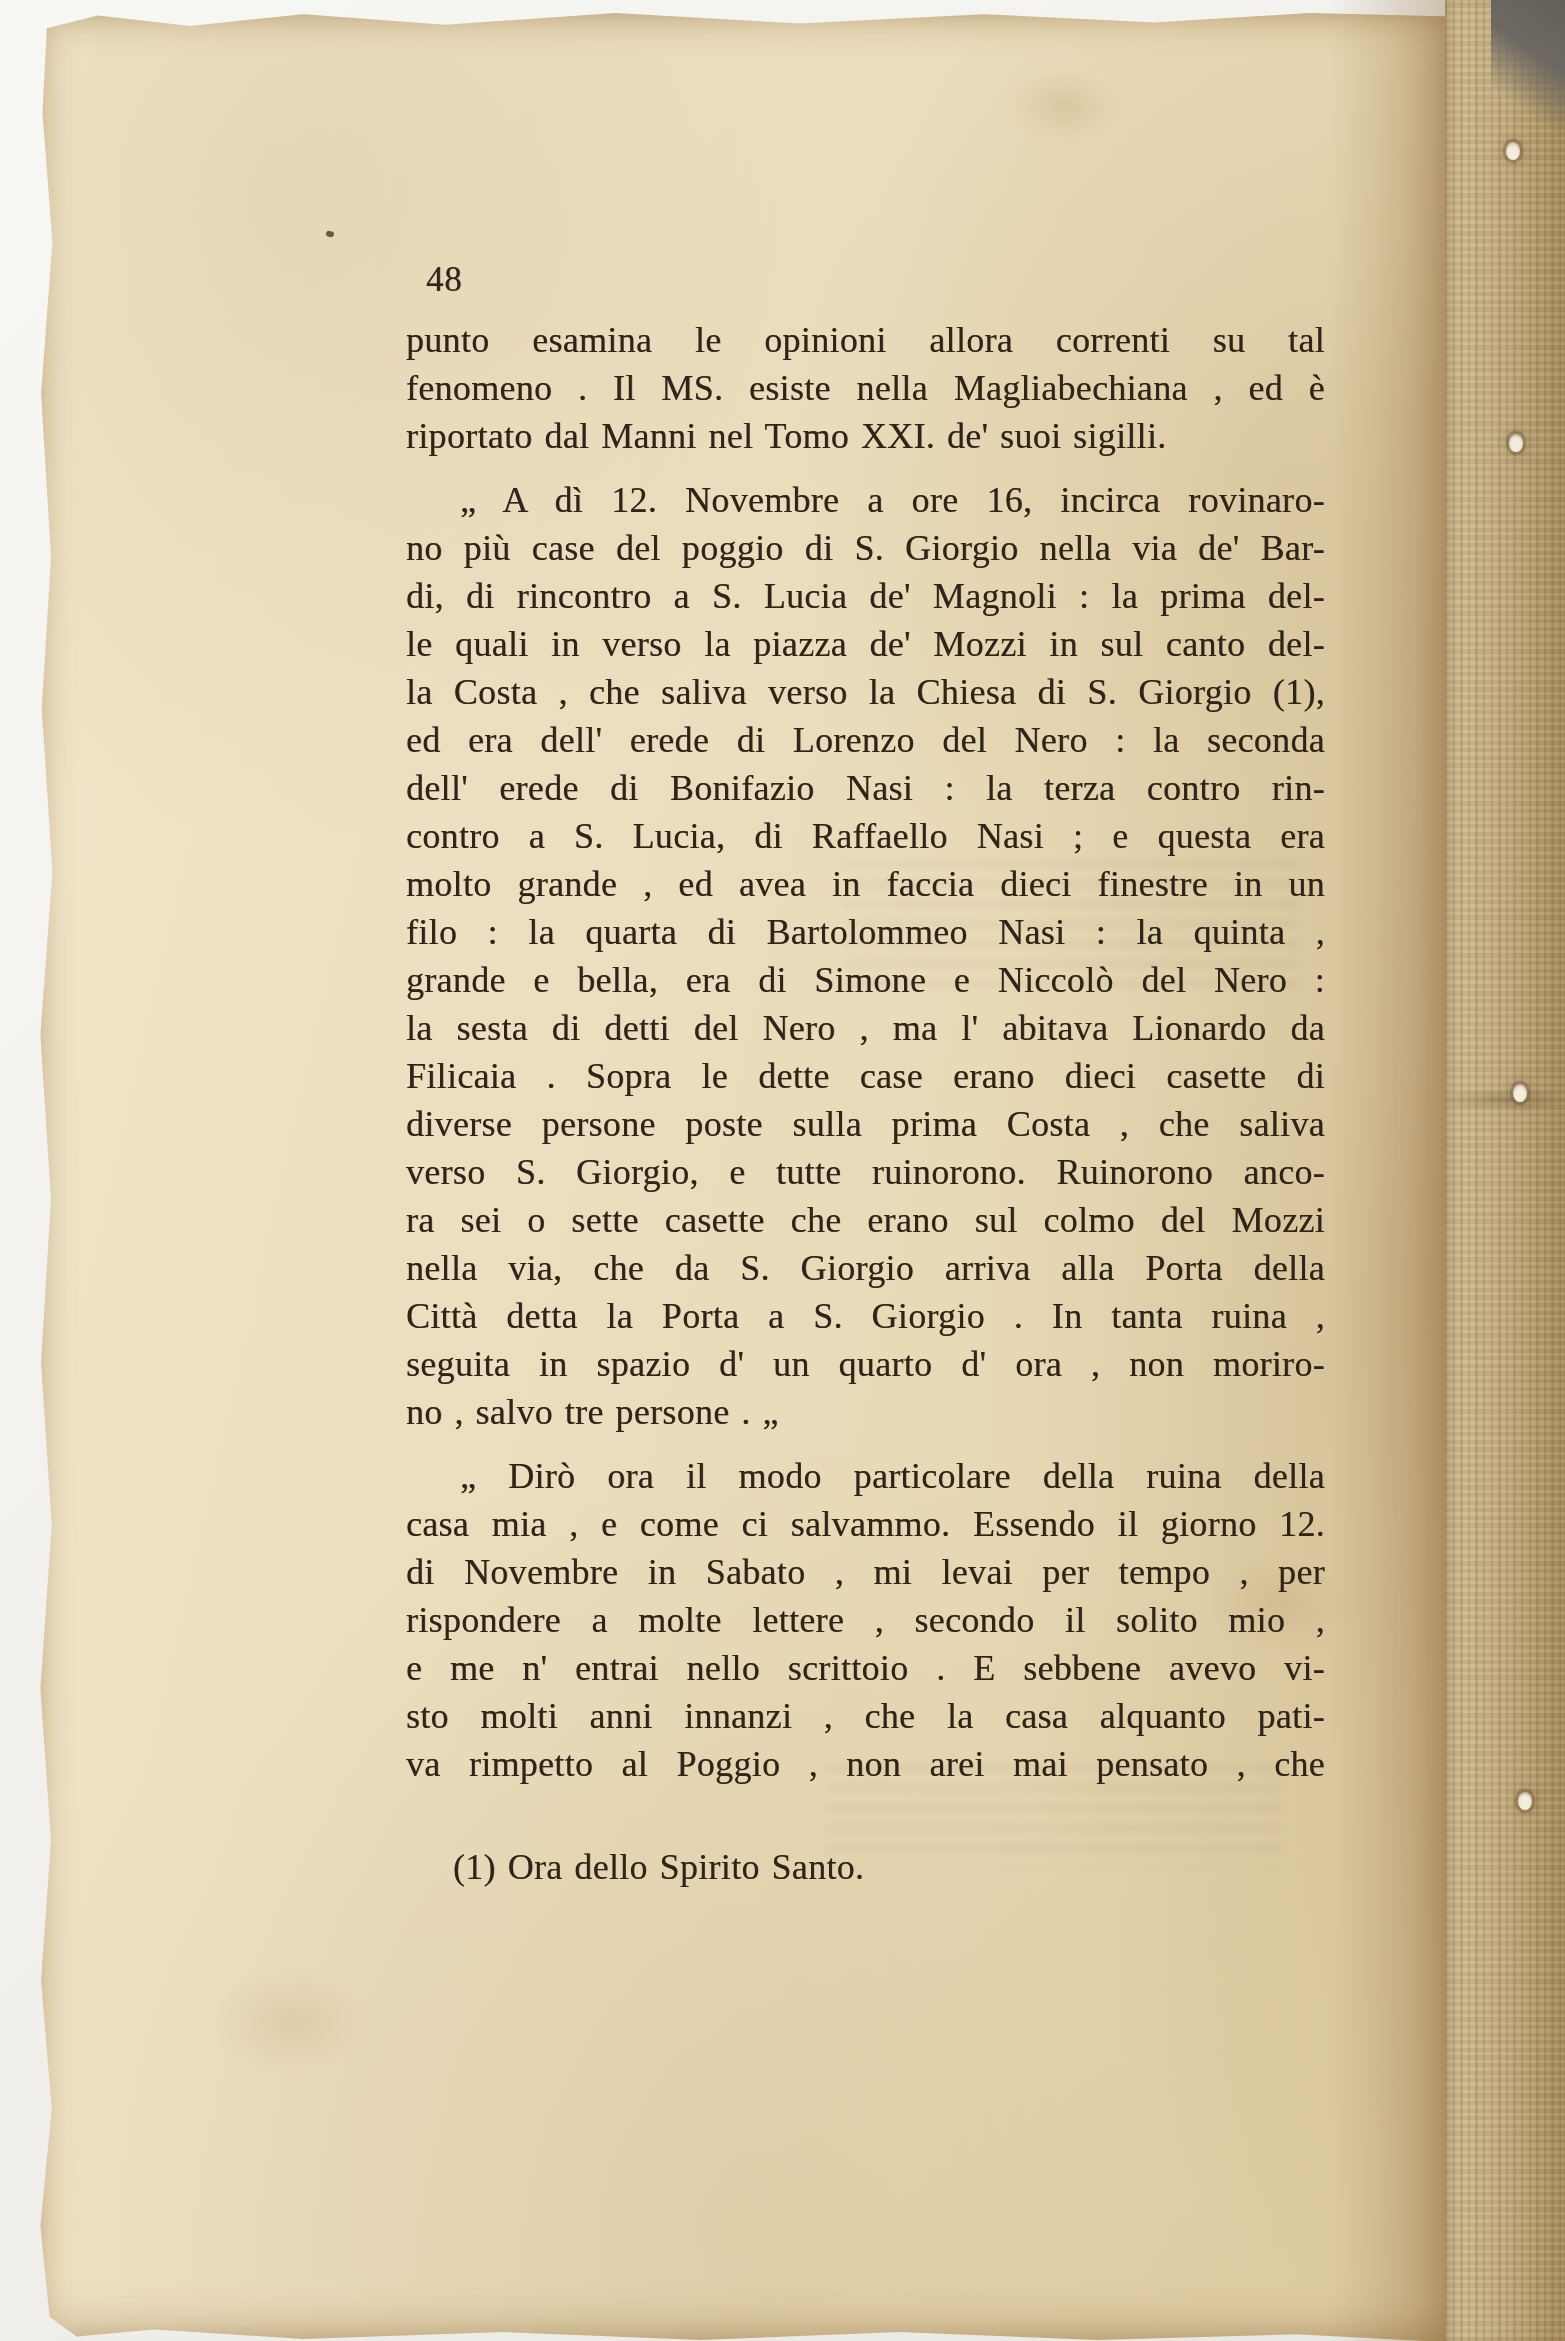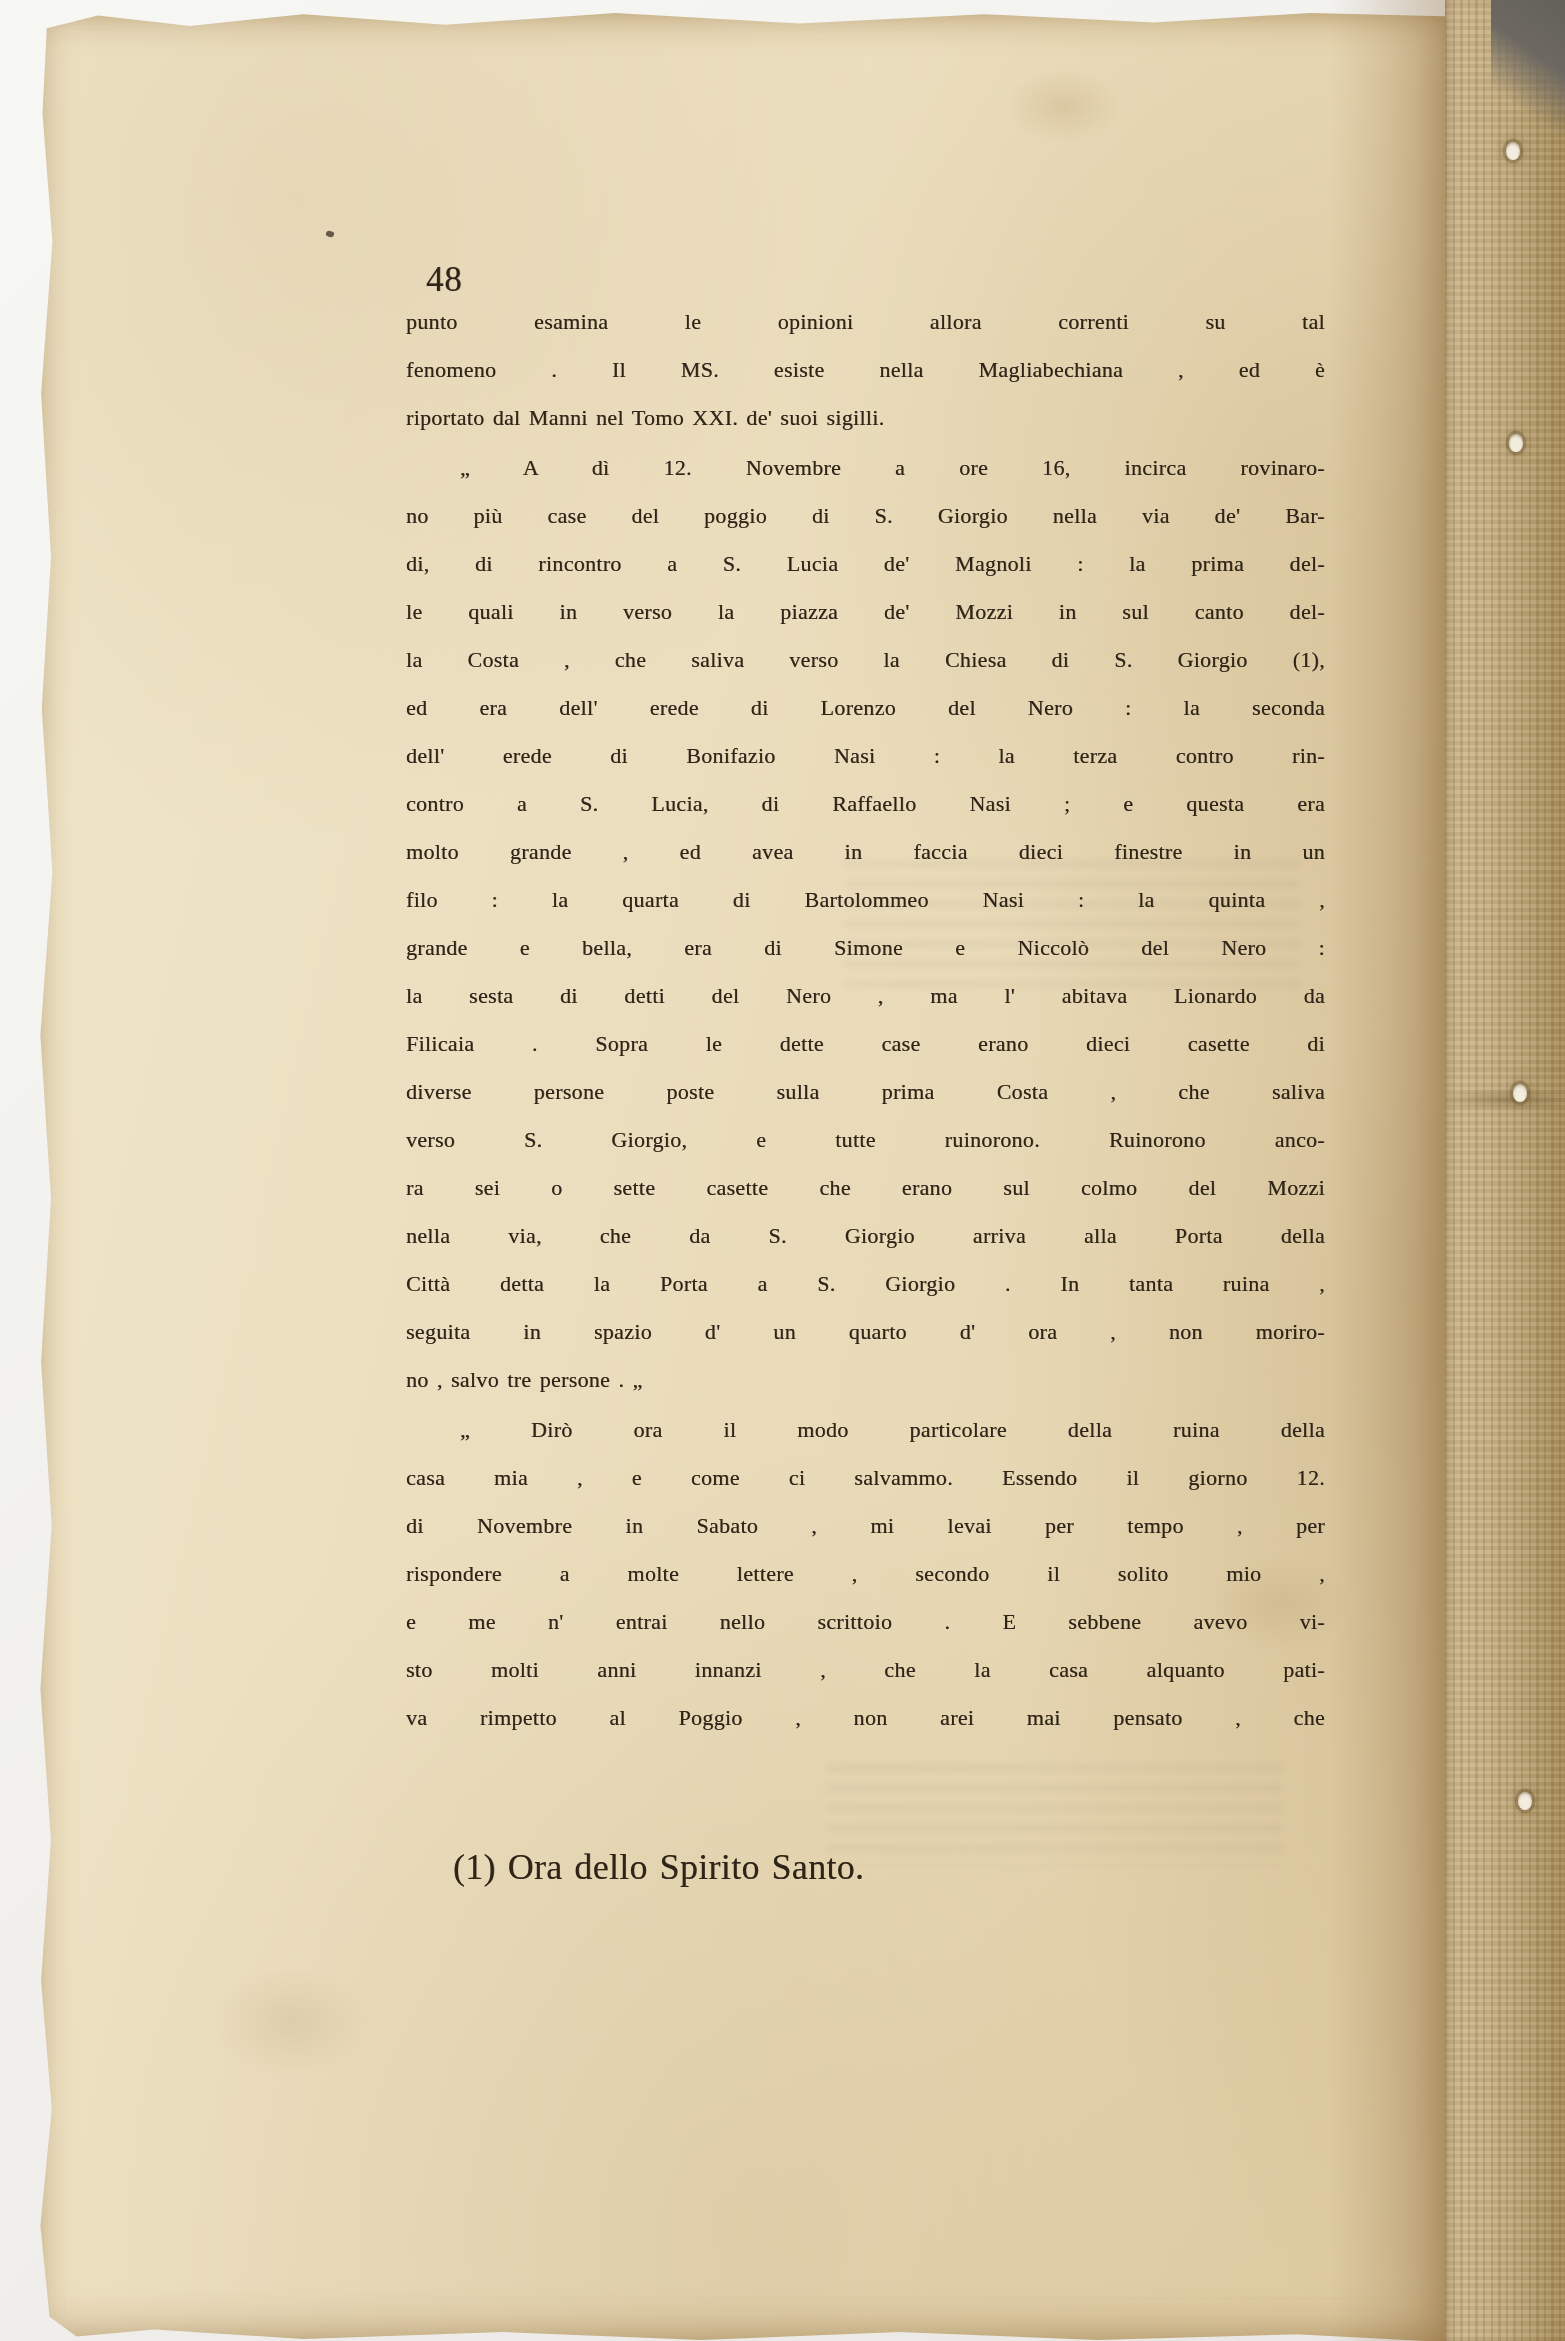--- a/index.html
+++ b/index.html
@@ -86,25 +86,25 @@
     pointer-events:none;
   }
 
   
   .page-number{
     position:absolute;left:426px;top:260px;
     font-size:35px;color:#2f2418;letter-spacing:0.8px;
     text-shadow:0.4px 0.3px 0.7px rgba(40,30,20,0.55);
   }
   .textblock{
-    position:absolute;left:406px;top:298px;width:919px;
-    color:#2f2418;font-size:22px;letter-spacing:0.3px;word-spacing:2.5px;
+    position:absolute;left:406px;top:316px;width:919px;
+    color:#2f2418;font-size:36px;letter-spacing:0.3px;word-spacing:2.5px;
     text-shadow:0.4px 0.3px 0.6px rgba(40,30,20,0.55);
   }
-  .para + .para{margin-top:2px;}
+  .para + .para{margin-top:16px;}
   .line{
     height:48px;line-height:48px;
     text-align:justify;text-align-last:justify;
     overflow:visible;white-space:normal;
   }
   .line.indent{text-indent:54px;}
   .line.last{text-align:right;text-align-last:left;}
   .footnote{
     position:absolute;left:453px;top:1846px;
     font-size:36px;color:#2f2418;letter-spacing:0.3px;word-spacing:2.5px;

